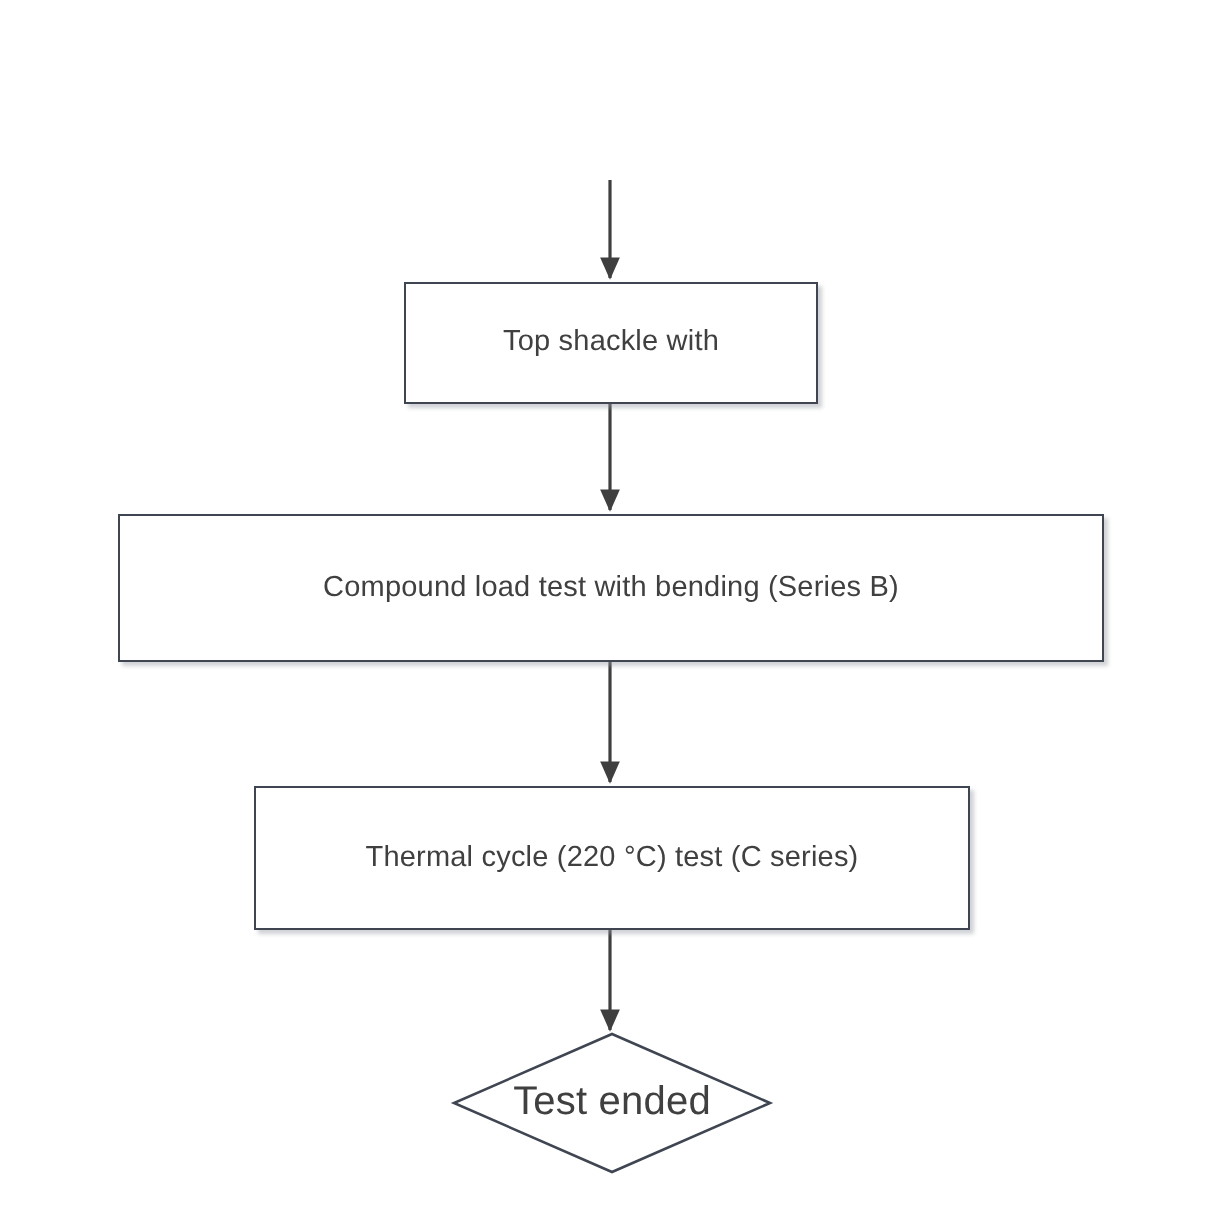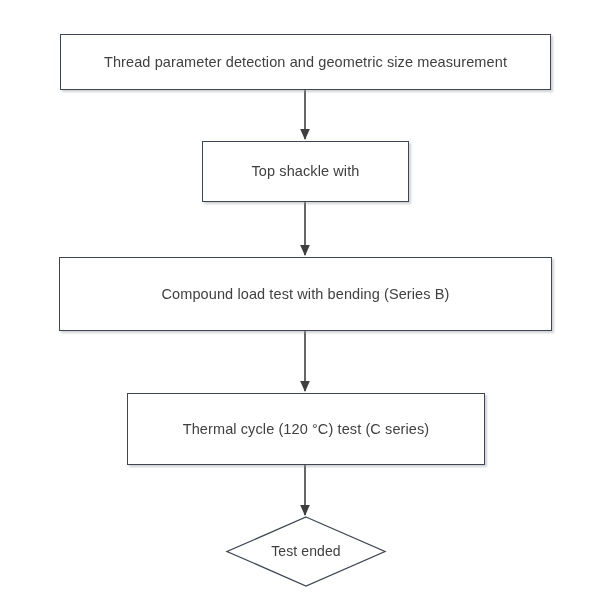--- a/index.html
+++ b/index.html
@@ -45,21 +45,21 @@
     box-shadow: 2px 2px 2px rgba(150,155,165,0.45);
   }
   .diamond-label {
     position: absolute;
     display: flex;
     align-items: center;
     justify-content: center;
     text-align: center;
     color: #404040;
     font-family: "Liberation Sans", sans-serif;
-    font-size: 14px;
+    font-size: 20px;
     line-height: 1.25;
     letter-spacing: 0.1px;
     pointer-events: none;
   }
 </style>
 </head>
 <body>
 
 <div id="flow-root">
 
@@ -71,33 +71,30 @@
     </defs>
 
     <polygon points="306,517 385,551.5 306,586 227,551.5" fill="#ffffff" stroke="#3f4652" stroke-width="1.3"></polygon>
 
     <line x1="305" y1="90" x2="305" y2="139" stroke="#3f3f3f" stroke-width="1.6" marker-end="url(#arrowhead)"></line>
     <line x1="305" y1="202" x2="305" y2="255" stroke="#3f3f3f" stroke-width="1.6" marker-end="url(#arrowhead)"></line>
     <line x1="305" y1="331" x2="305" y2="391" stroke="#3f3f3f" stroke-width="1.6" marker-end="url(#arrowhead)"></line>
     <line x1="305" y1="465" x2="305" y2="515" stroke="#3f3f3f" stroke-width="1.6" marker-end="url(#arrowhead)"></line>
   </svg>
 
-  <div class="node-box shadowed" style="left:60px; top:34px; width:491px; height:56px;">
-    <span>Thread parameter detection and geometric size measurement</span>
-  </div>
 
   <div class="node-box shadowed" style="left:202px; top:141px; width:207px; height:61px;">
     <span>Top shackle with</span>
   </div>
 
   <div class="node-box shadowed" style="left:59px; top:257px; width:493px; height:74px;">
     <span>Compound load test with bending (Series B)</span>
   </div>
 
   <div class="node-box shadowed" style="left:127px; top:393px; width:358px; height:72px;">
-    <span>Thermal cycle (120 °C) test (C series)</span>
+    <span>Thermal cycle (220 °C) test (C series)</span>
   </div>
 
   <div class="diamond-label" style="left:227px; top:517px; width:158px; height:69px;">
     <span>Test ended</span>
   </div>
 
 </div>
 
 </body></html>

